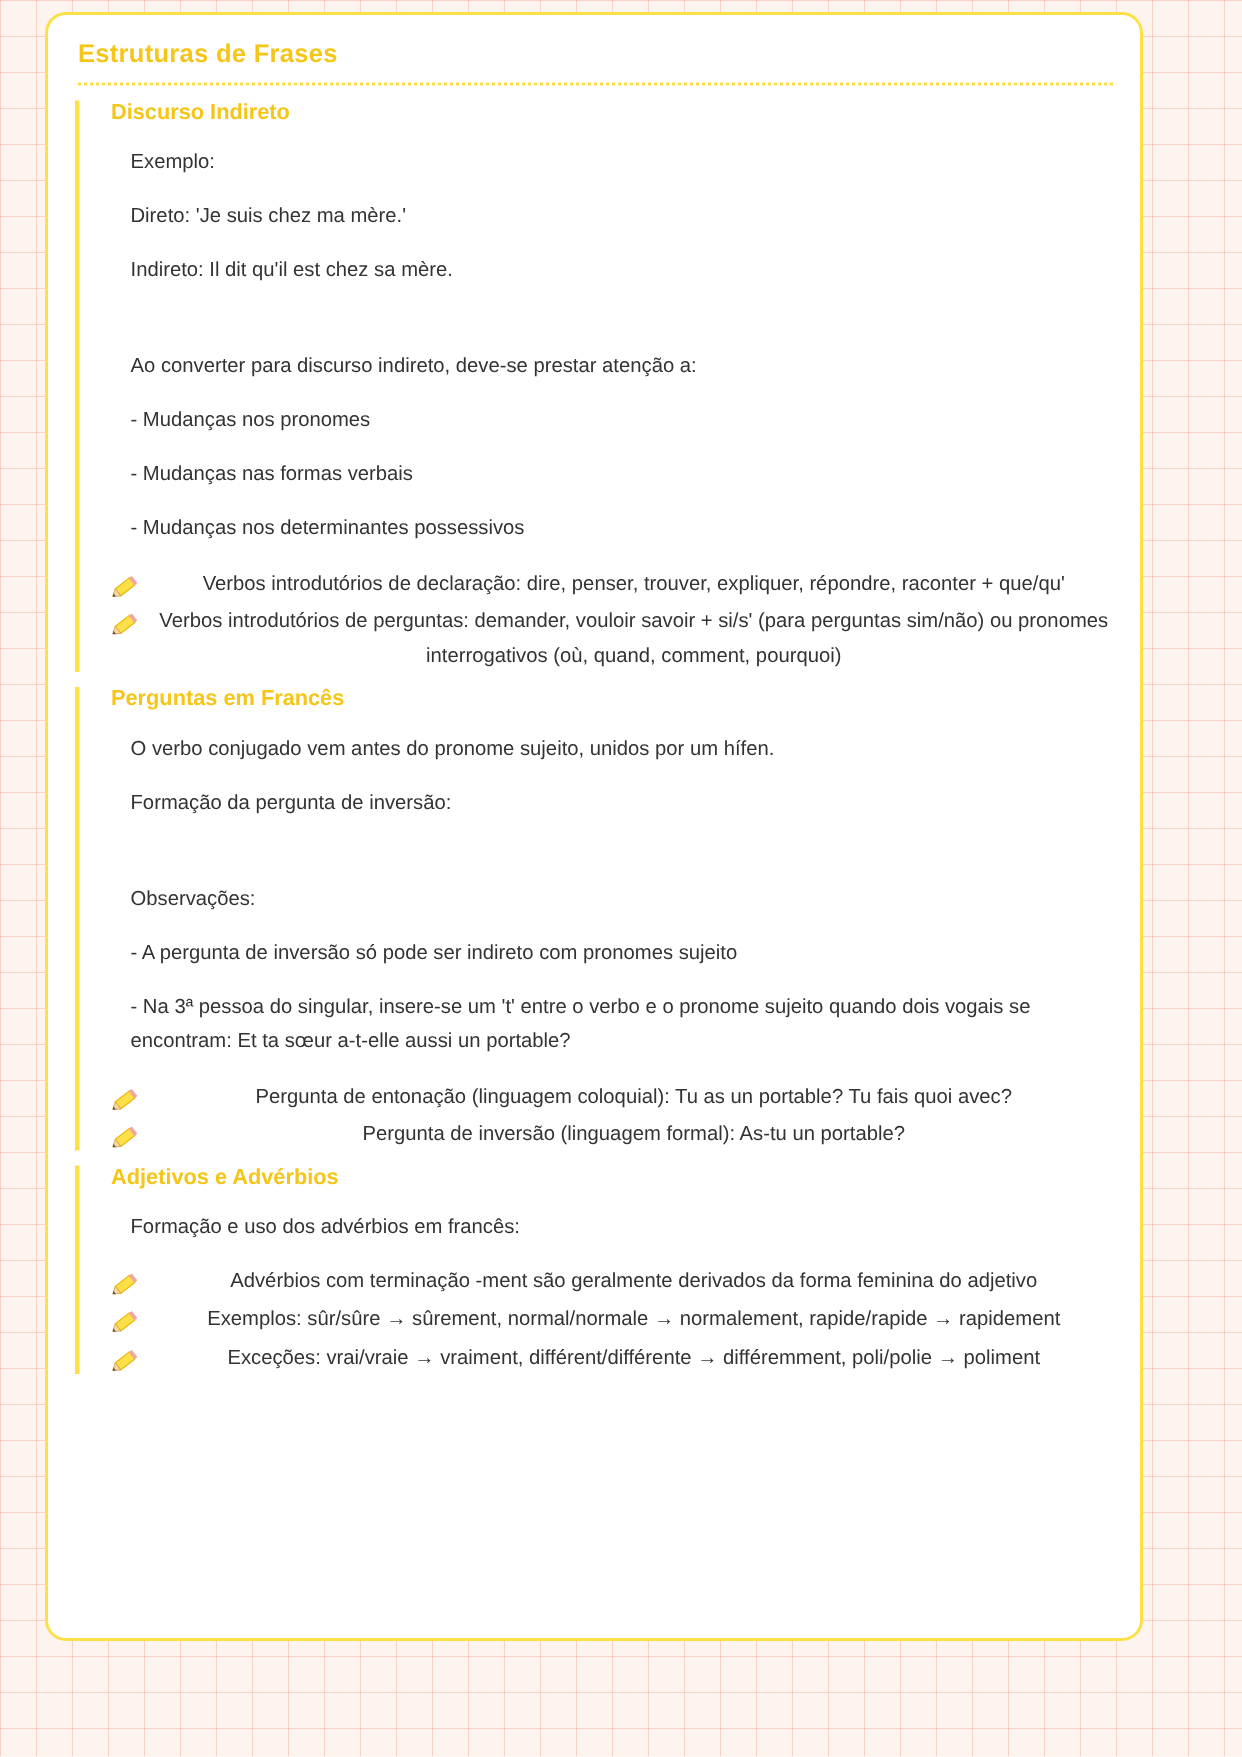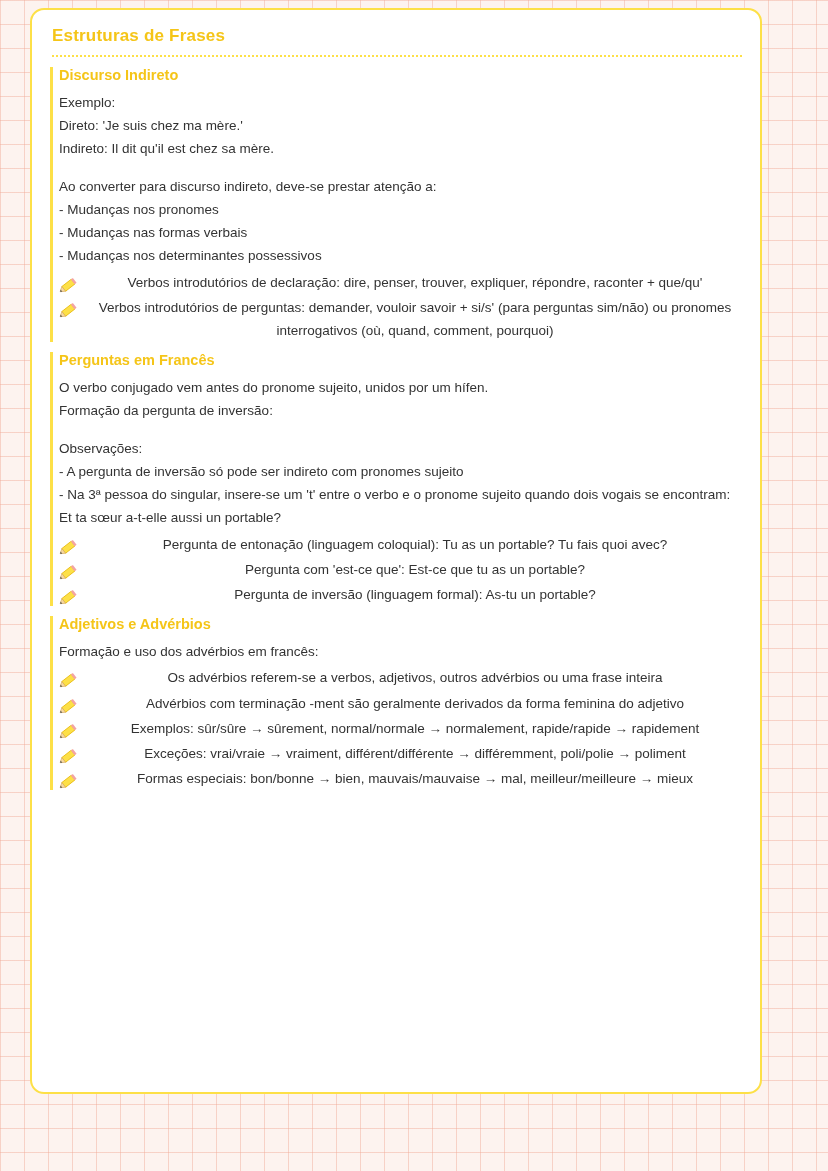--- a/index.html
+++ b/index.html
@@ -43,34 +43,34 @@
     color: #f5c518;
     font-size: 17px;
     font-weight: bold;
     letter-spacing: 0.2px;
     padding-bottom: 9px;
     border-bottom: 2px dotted #fde047;
     margin: 2px 0 0 2px;
   }
   .section {
     margin-top: 10px;
-    padding-left: 6px;
+    padding-left: 21px;
     border-left: 3px solid #fde047;
   }
   .section-title {
     color: #f5c518;
     font-size: 14.5px;
     font-weight: bold;
     margin-bottom: 8px;
   }
   .line {
     color: #333333;
     font-size: 13.5px;
     line-height: 1.72;
-    margin: 0;
+    margin: 13px;
   }
   .spacer {
     height: 14px;
   }
   .bullets {
     margin-top: 3px;
   }
   .bullet {
     display: flex;
     align-items: flex-start;
@@ -157,59 +157,37 @@
           </div>
           <div class="bullet">
             <span class="pencil-icon"><svg width="22" height="20" viewBox="0 0 22 20">
                 <g transform="rotate(-38 11 10)">
                   <rect x="3" y="7" width="12" height="6" fill="#fde047" stroke="#e8b90a" stroke-width="0.8"></rect>
                   <rect x="14.5" y="7" width="2.5" height="6" fill="#f3a4a4"></rect>
                   <polygon points="3,7 3,13 -1.5,10" fill="#f7d9a0" stroke="#d8a85a" stroke-width="0.6"></polygon>
                   <polygon points="0.2,8.6 0.2,11.4 -1.5,10" fill="#555"></polygon>
                 </g>
               </svg></span>
-            <span class="bullet-text">Pergunta com 'est-ce que': Est-ce que tu as un portable?</span>
-          </div>
-          <div class="bullet">
-            <span class="pencil-icon"><svg width="22" height="20" viewBox="0 0 22 20">
-                <g transform="rotate(-38 11 10)">
-                  <rect x="3" y="7" width="12" height="6" fill="#fde047" stroke="#e8b90a" stroke-width="0.8"></rect>
-                  <rect x="14.5" y="7" width="2.5" height="6" fill="#f3a4a4"></rect>
-                  <polygon points="3,7 3,13 -1.5,10" fill="#f7d9a0" stroke="#d8a85a" stroke-width="0.6"></polygon>
-                  <polygon points="0.2,8.6 0.2,11.4 -1.5,10" fill="#555"></polygon>
-                </g>
-              </svg></span>
             <span class="bullet-text">Pergunta de inversão (linguagem formal): As-tu un portable?</span>
           </div>
         </div>
       </div>
       <div class="section">
         <div class="section-title">Adjetivos e Advérbios</div>
         <p class="line">Formação e uso dos advérbios em francês:</p>
         <div class="bullets">
           <div class="bullet">
             <span class="pencil-icon"><svg width="22" height="20" viewBox="0 0 22 20">
                 <g transform="rotate(-38 11 10)">
                   <rect x="3" y="7" width="12" height="6" fill="#fde047" stroke="#e8b90a" stroke-width="0.8"></rect>
                   <rect x="14.5" y="7" width="2.5" height="6" fill="#f3a4a4"></rect>
                   <polygon points="3,7 3,13 -1.5,10" fill="#f7d9a0" stroke="#d8a85a" stroke-width="0.6"></polygon>
                   <polygon points="0.2,8.6 0.2,11.4 -1.5,10" fill="#555"></polygon>
                 </g>
               </svg></span>
-            <span class="bullet-text">Os advérbios referem-se a verbos, adjetivos, outros advérbios ou uma frase inteira</span>
-          </div>
-          <div class="bullet">
-            <span class="pencil-icon"><svg width="22" height="20" viewBox="0 0 22 20">
-                <g transform="rotate(-38 11 10)">
-                  <rect x="3" y="7" width="12" height="6" fill="#fde047" stroke="#e8b90a" stroke-width="0.8"></rect>
-                  <rect x="14.5" y="7" width="2.5" height="6" fill="#f3a4a4"></rect>
-                  <polygon points="3,7 3,13 -1.5,10" fill="#f7d9a0" stroke="#d8a85a" stroke-width="0.6"></polygon>
-                  <polygon points="0.2,8.6 0.2,11.4 -1.5,10" fill="#555"></polygon>
-                </g>
-              </svg></span>
             <span class="bullet-text">Advérbios com terminação -ment são geralmente derivados da forma feminina do adjetivo</span>
           </div>
           <div class="bullet">
             <span class="pencil-icon"><svg width="22" height="20" viewBox="0 0 22 20">
                 <g transform="rotate(-38 11 10)">
                   <rect x="3" y="7" width="12" height="6" fill="#fde047" stroke="#e8b90a" stroke-width="0.8"></rect>
                   <rect x="14.5" y="7" width="2.5" height="6" fill="#f3a4a4"></rect>
                   <polygon points="3,7 3,13 -1.5,10" fill="#f7d9a0" stroke="#d8a85a" stroke-width="0.6"></polygon>
                   <polygon points="0.2,8.6 0.2,11.4 -1.5,10" fill="#555"></polygon>
                 </g>
@@ -219,28 +197,17 @@
           <div class="bullet">
             <span class="pencil-icon"><svg width="22" height="20" viewBox="0 0 22 20">
                 <g transform="rotate(-38 11 10)">
                   <rect x="3" y="7" width="12" height="6" fill="#fde047" stroke="#e8b90a" stroke-width="0.8"></rect>
                   <rect x="14.5" y="7" width="2.5" height="6" fill="#f3a4a4"></rect>
                   <polygon points="3,7 3,13 -1.5,10" fill="#f7d9a0" stroke="#d8a85a" stroke-width="0.6"></polygon>
                   <polygon points="0.2,8.6 0.2,11.4 -1.5,10" fill="#555"></polygon>
                 </g>
               </svg></span>
             <span class="bullet-text">Exceções: vrai/vraie → vraiment, différent/différente → différemment, poli/polie → poliment</span>
-          </div>
-          <div class="bullet">
-            <span class="pencil-icon"><svg width="22" height="20" viewBox="0 0 22 20">
-                <g transform="rotate(-38 11 10)">
-                  <rect x="3" y="7" width="12" height="6" fill="#fde047" stroke="#e8b90a" stroke-width="0.8"></rect>
-                  <rect x="14.5" y="7" width="2.5" height="6" fill="#f3a4a4"></rect>
-                  <polygon points="3,7 3,13 -1.5,10" fill="#f7d9a0" stroke="#d8a85a" stroke-width="0.6"></polygon>
-                  <polygon points="0.2,8.6 0.2,11.4 -1.5,10" fill="#555"></polygon>
-                </g>
-              </svg></span>
-            <span class="bullet-text">Formas especiais: bon/bonne → bien, mauvais/mauvaise → mal, meilleur/meilleure → mieux</span>
           </div>
         </div>
       </div>
     </div>
 </div>
 
 </body></html>

